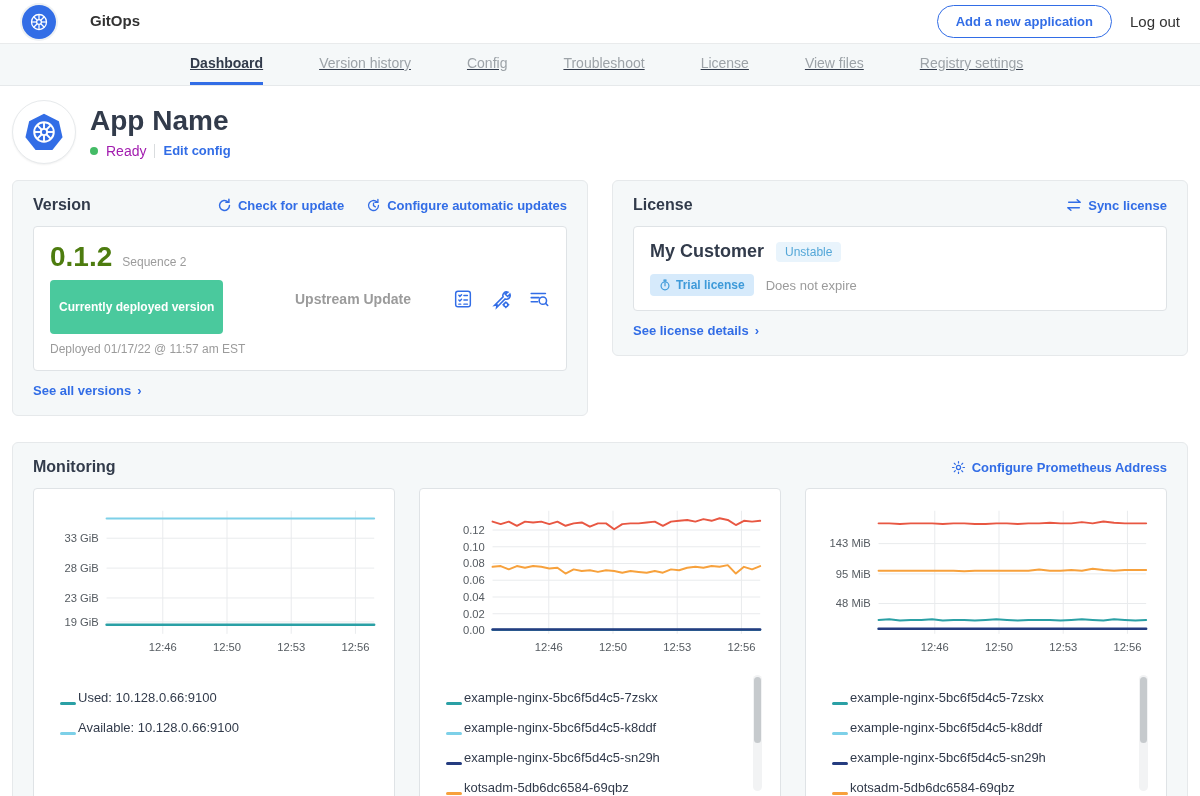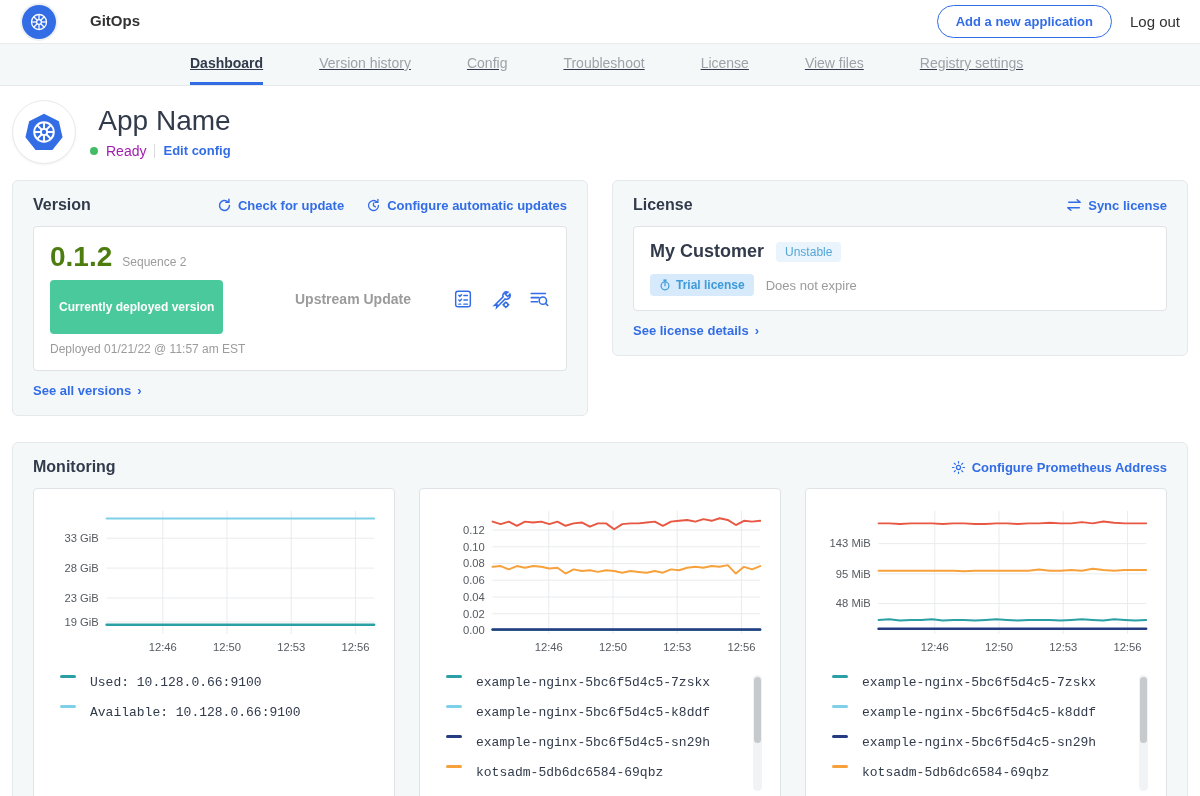--- a/index.html
+++ b/index.html
@@ -20,21 +20,21 @@
   .logout { font-size:15px; color:#323232; }
 
   
   .subnav { height:42px; background:#f5f8f9; border-bottom:1px solid #e6e9eb; display:flex; align-items:stretch; padding-left:190px; gap:56px;text-decoration:underline; }
   .subnav-tab { display:flex; align-items:center; font-size:14px; color:#9da3a8; border-bottom:3px solid transparent; cursor:pointer; }
   .subnav-tab.active { color:#323b4b; font-weight:bold; border-bottom-color:#326de6; }
 
   
   .app-header { display:flex; align-items:center; gap:14px; padding:14px 12px 16px 12px; }
   .app-icon { width:64px; height:64px; border-radius:50%; background:#fff; border:1px solid #e7eaec; box-shadow:0 1px 2px rgba(0,0,0,.06); display:flex; align-items:center; justify-content:center; }
-  .app-title { font-size:28px; font-weight:normal; color:#323b4b; line-height:1.15;text-align:right; }
+  .app-title { font-size:28px; font-weight:bold; color:#323b4b; line-height:1.15; }
   .app-status-row { display:flex; align-items:center; gap:8px; margin-top:5px; }
   .status-dot { width:8px; height:8px; border-radius:50%; background:#44bb66; }
   .status-text { font-size:14px; color:#a21caf; }
   .vdiv { width:1px; height:14px; background:#d9dcde; }
 
   
   .cards-row { display:flex; gap:24px; padding:0 12px; align-items:flex-start; }
   .panel { flex:1; background:#f5f8f9; border:1px solid #e6e9eb; border-radius:6px; padding:15px 20px 16px; }
   .panel-head { display:flex; align-items:center; }
   .panel-title { font-size:16px; font-weight:bold; color:#323b4b; }
@@ -59,21 +59,21 @@
   .lic-line2 { display:flex; align-items:center; gap:12px; margin-top:12px; }
   .badge-trial { display:inline-flex; align-items:center; gap:5px; background:#d6eafb; color:#3e9ad9; font-size:12px; font-weight:bold; padding:4px 9px; border-radius:4px; }
   .expiry { font-size:13px; color:#9b9b9b; }
 
   
   .monitoring { margin:26px 12px 0; background:#f5f8f9; border:1px solid #e6e9eb; border-radius:6px; padding:15px 20px 22px; }
   .charts-row { display:flex; gap:24px; margin-top:12px; }
   .chart-card { flex:1; background:#fff; border:1px solid #dfe3e6; border-radius:4px; padding:12px 12px 16px; display:flex; flex-direction:column; }
   .chart-svg { width:100%; height:auto; display:block; }
   .legend { position:relative; margin:14px 4px 0 14px; height:120px; overflow:hidden; }
-  .legend-item { display:flex; align-items:flex-start; gap:14px; height:30px;font-family:Liberation Mono, monospace; }
+  .legend-item { display:flex; align-items:flex-end; gap:2px; height:30px; }
   .swatch { width:16px; height:3px; border-radius:2px; flex:none; }
   .legend-label { font-size:13px; color:#323b4b; }
   .scrollbar { position:absolute; right:2px; top:0; width:9px; height:116px; background:#f2f3f4; border-radius:5px; }
   .scrollbar .thumb { position:absolute; top:2px; left:1px; width:7px; height:66px; background:#c6cacd; border-radius:4px; cursor:pointer; }
   .chart-title { margin-top:auto; padding-top:10px; text-align:center; font-size:14px; font-weight:bold; color:#4c1d95; }
 
   .chev { font-weight:bold; }
 </style>
 </head>
 <body>
@@ -172,21 +172,21 @@
       </div>
     </div>
     <div class="inner-card">
       <div class="ver-grid">
         <div class="ver-left">
           <div class="ver-line1">
             <span class="ver-num">0.1.2</span>
             <span class="ver-seq">Sequence 2</span>
           </div>
           <span class="badge-green">Currently deployed version</span>
-          <div class="deployed">Deployed 01/21/22 @ 11:57 am EST</div>
+          <div class="deployed">Deployed 01/17/22 @ 11:57 am EST</div>
         </div>
         <div class="upstream">Upstream Update</div>
         <div class="ver-icons">
           <span class="icn">
             <svg width="22" height="22" viewBox="0 0 24 24" fill="none" stroke="#326de6" stroke-width="1.6" stroke-linecap="round">
               <rect x="4" y="3.5" width="16" height="17" rx="2.5"></rect>
               <polyline points="7.5 8 8.6 9.1 10.4 7.3"></polyline>
                 <line x1="13" y1="8.2" x2="16.8" y2="8.2"></line>
               <polyline points="7.5 13 8.6 14.1 10.4 12.3"></polyline>
                 <line x1="13" y1="13.2" x2="16.8" y2="13.2"></line>

